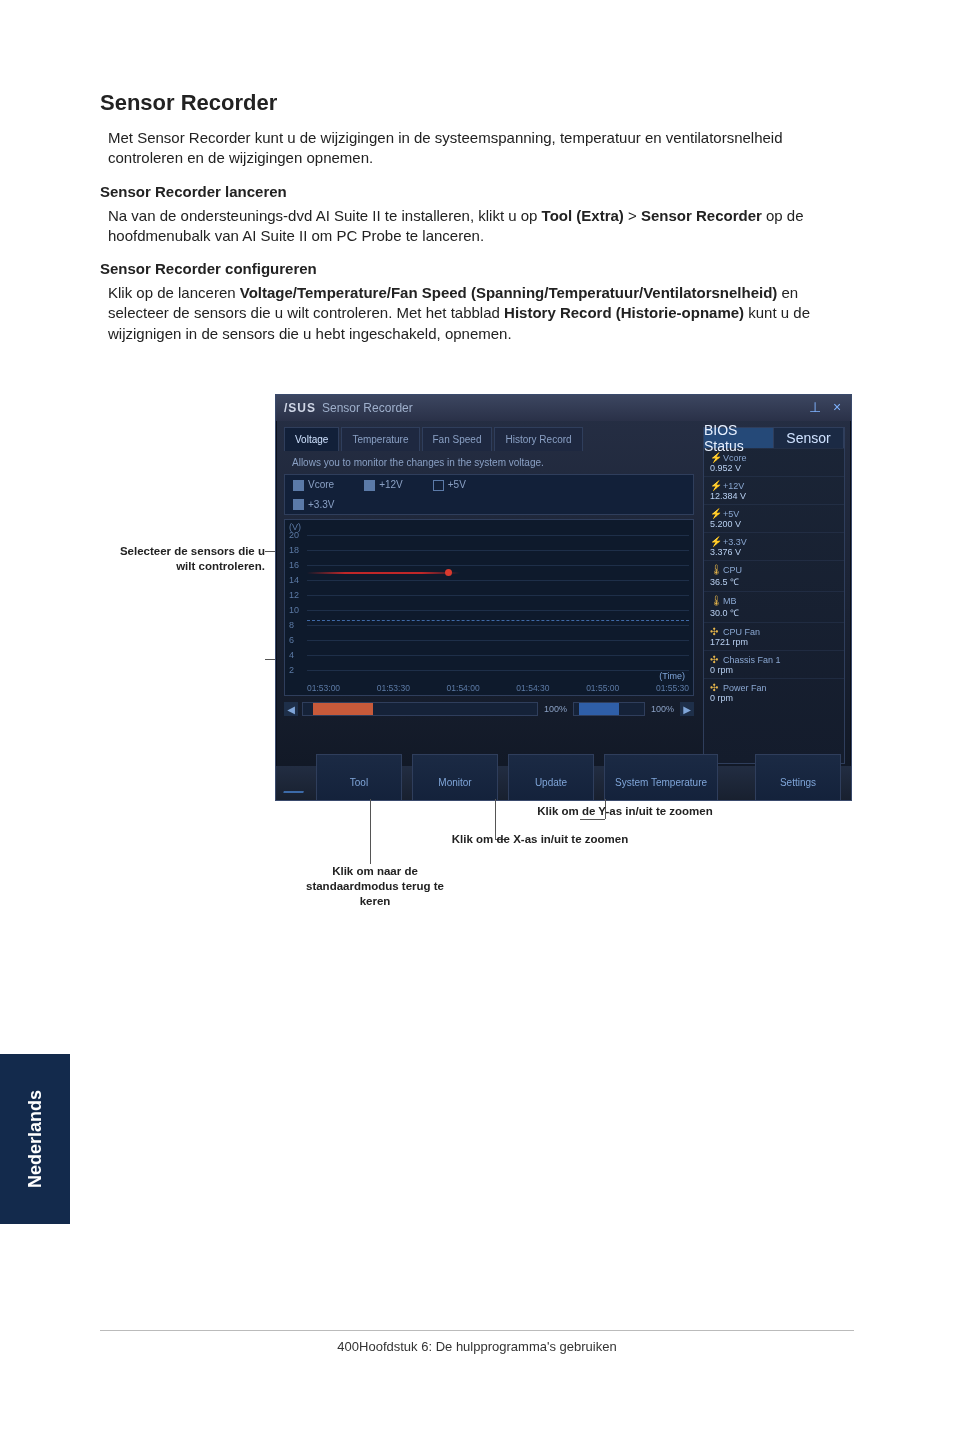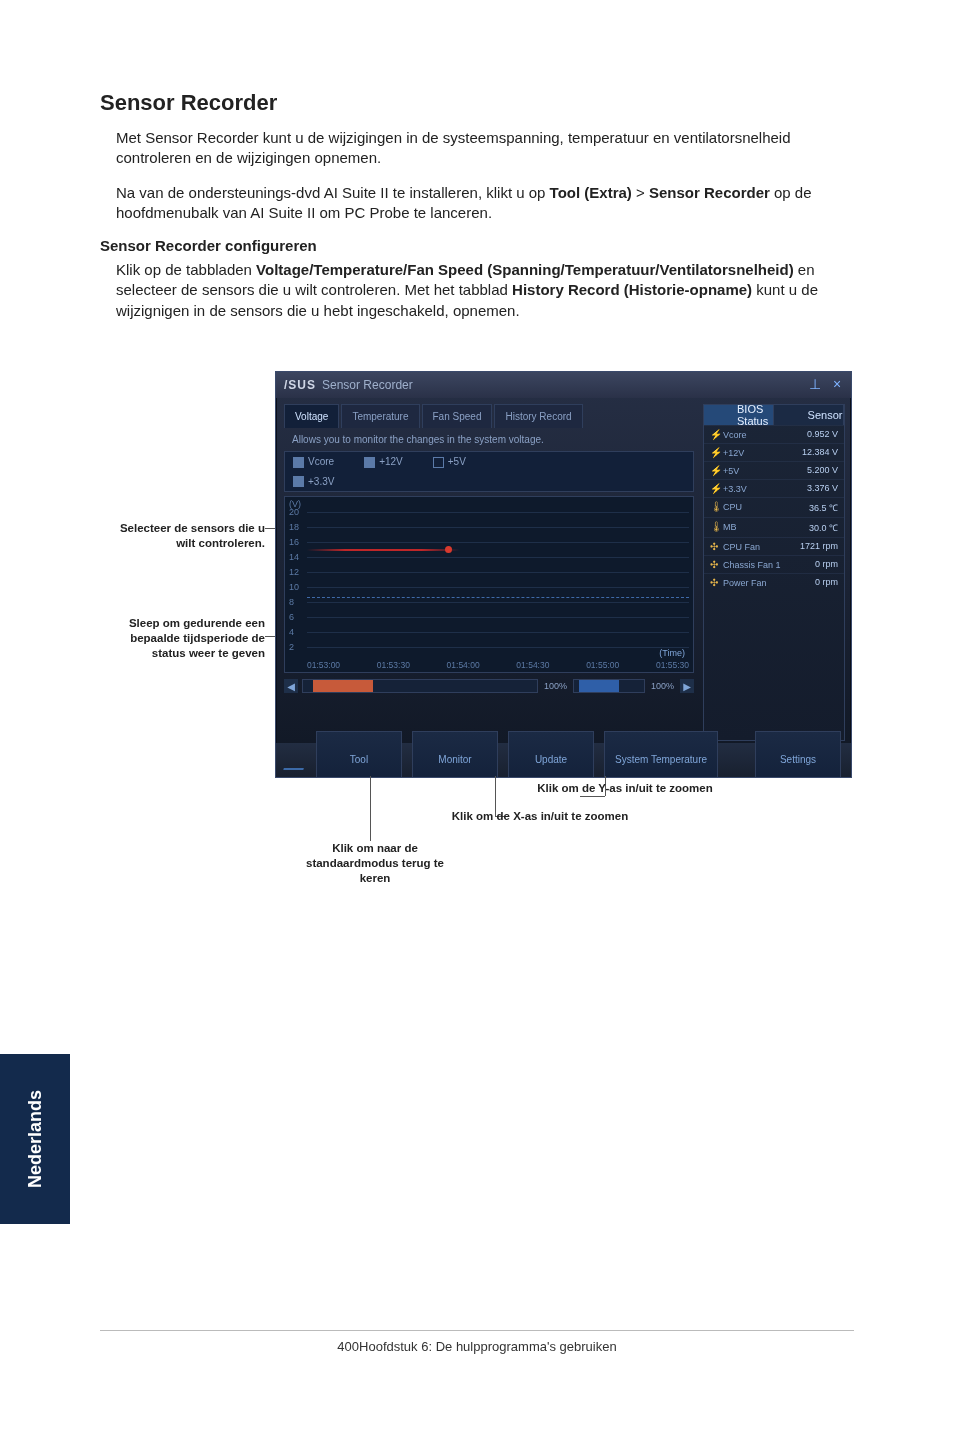--- a/index.html
+++ b/index.html
@@ -17,21 +17,21 @@
     padding: 90px 100px 60px 100px;
   }
   .h2 {
     font-size: 22px;
     font-weight: bold;
     margin: 0 0 12px 0;
   }
   .p {
     font-size: 15px;
     line-height: 1.35;
-    margin: 0 0 14px 16px;
+    margin: 0 0 14px 8px;
   }
   .h3 {
     font-size: 15px;
     font-weight: bold;
     margin: 0 0 6px 0;
   }
   .bold { font-weight: bold; }
 
   
   .figwrap {
@@ -195,28 +195,29 @@
   }
   .shot .scroller .zoom {
     font-size:9px; color:#8aa0c4; padding:0 2px;
   }
 
   .shot .rightpane .rhead {
     display:flex; height:20px;
   }
   .shot .rightpane .rhead div {
     flex:1; display:flex; align-items:center; justify-content:center;
-    font-size:11px; color:#cfe2ff;
-    background:#1b2a44; border-right:1px solid #2f3e5c;padding-left:33px;
+    font-size:14px; color:#cfe2ff;
+    background:#1b2a44; border-right:1px solid #2f3e5c;
   }
   .shot .rightpane .rhead div:first-child { background:#254978; color:#e7f0ff;}
   .shot .rightpane .row {
-    display:flex; justify-content:space-between;
+    display:flex; justify-content:flex-start;
     padding:3px 6px;
     border-top:1px solid rgba(47,62,92,.4);
+    flex-direction:column;
   }
   .shot .rightpane .row .ic {
     width:10px; display:inline-block; color:#e7b64b; margin-right:3px;
   }
   .shot .rightpane .row .lbl { color:#8aa7d1; font-size:9px; }
   .shot .rightpane .row .val { color:#b8cff0; font-size:9px; }
 
   .shot .bottombar {
     position:absolute; left:0; right:0; bottom:0; height:34px;
     background: linear-gradient(#222d42,#18202f);
@@ -276,36 +277,34 @@
 </style>
 </head>
 <body>
 
 <div class="page">
 
   <div class="h2">Sensor Recorder</div>
 
   <div class="p">Met Sensor Recorder kunt u de wijzigingen in de systeemspanning, temperatuur en ventilatorsnelheid controleren en de wijzigingen opnemen.</div>
 
+  <div class="h3">Sensor Recorder lanceren</div>
   <div class="p">
     <span>Na van de ondersteunings-dvd AI Suite II te installeren, klikt u op </span><span class="bold">Tool (Extra)</span><span> &gt; </span><span class="bold">Sensor Recorder</span><span> op de hoofdmenubalk van AI Suite II om PC Probe te lanceren.</span>
   </div>
 
   <div class="h3">Sensor Recorder configureren</div>
   <div class="p">
-    <span>Klik op de tabbladen </span><span class="bold">Voltage/Temperature/Fan Speed (Spanning/Temperatuur/Ventilatorsnelheid)</span><span> en selecteer de sensors die u wilt controleren. Met het tabblad </span><span class="bold">History Record (Historie-opname)</span><span> kunt u de wijzignigen in de sensors die u hebt ingeschakeld, opnemen.</span>
+    <span>Klik op de lanceren </span><span class="bold">Voltage/Temperature/Fan Speed (Spanning/Temperatuur/Ventilatorsnelheid)</span><span> en selecteer de sensors die u wilt controleren. Met het tabblad </span><span class="bold">History Record (Historie-opname)</span><span> kunt u de wijzignigen in de sensors die u hebt ingeschakeld, opnemen.</span>
   </div>
 
   <div class="figwrap">
 
     <div class="leftlabels l1">
       <span>Selecteer de sensors die u wilt controleren.</span>
-    </div>
-    <div class="leftlabels l2">
-      <span>Sleep om gedurende een bepaalde tijdsperiode de status weer te geven</span>
     </div>
 
     <div class="co-line-h" style="top:157px; left:165px; width:55px;"></div>
     <div class="co-line-h" style="top:265px; left:165px; width:65px;"></div>
 
     <div class="shot">
       <div class="titlebar">
         <span class="brand">/SUS</span>
         <span>Sensor Recorder</span>
         <div class="winbtn">

